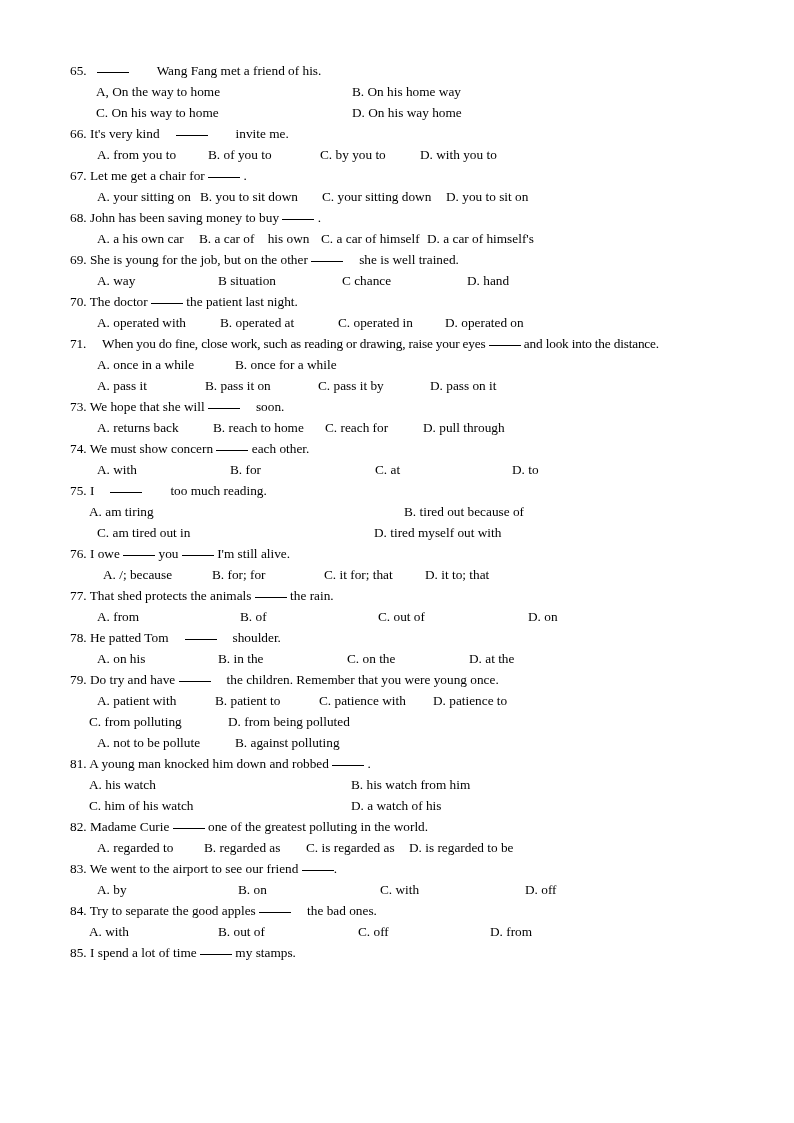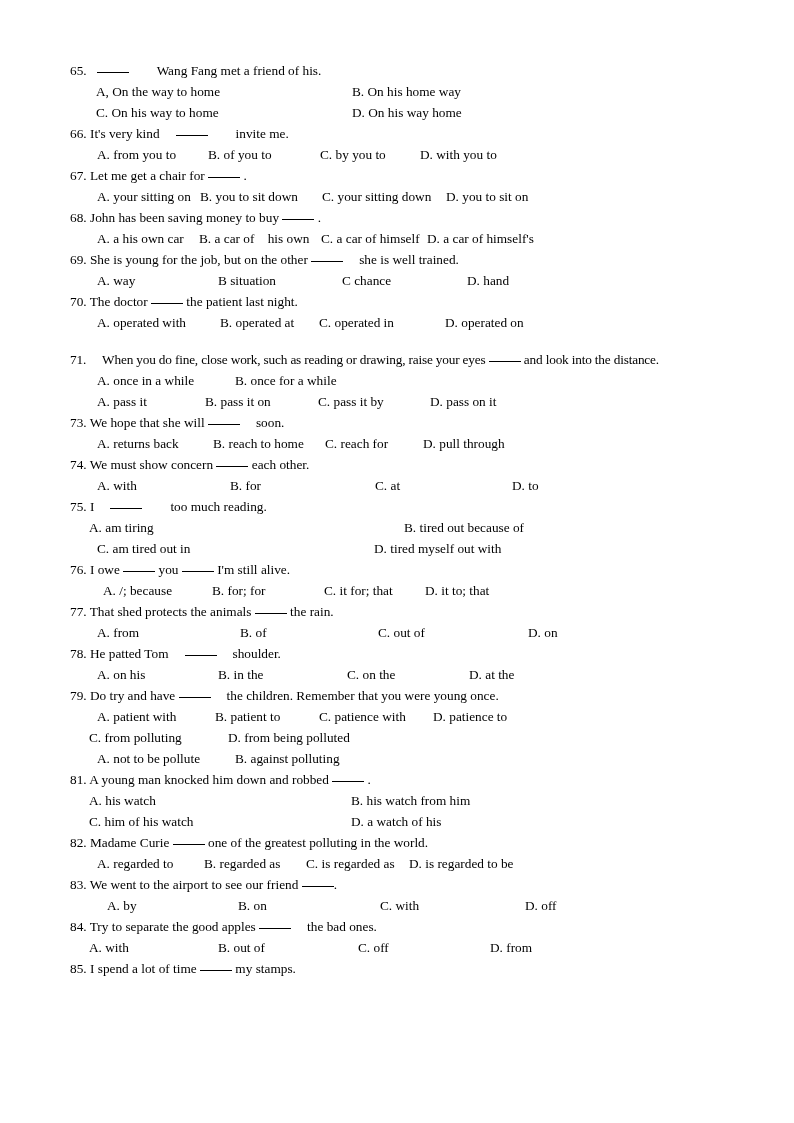--- a/index.html
+++ b/index.html
@@ -50,21 +50,20 @@
     border-bottom: 1px solid #000;
     vertical-align: 2px;
   }
   .b-md { width: 32px; }
   .sp2 { display:inline-block; width: 10px; }
   .sp3 { display:inline-block; width: 16px; }
   .sp5 { display:inline-block; width: 28px; }
   .narrow {
     font-stretch: semi-condensed;
     letter-spacing: -0.18px;
-    margin-top: 16px;
   }
 </style>
 </head>
 <body>
 
 <div class="page">
   <div class="content">
 
     <div class="line">
       <span class="stem"><span>65.</span><span class="sp2"></span><span class="blank b-md"></span><span class="sp5"></span><span>Wang Fang met a friend of his.</span></span>
@@ -117,21 +116,21 @@
       <span class="opt" style="left:272px">C chance</span>
       <span class="opt" style="left:397px">D. hand</span>
     </div>
 
     <div class="line">
       <span class="stem"><span>70.</span> <span>The doctor</span> <span class="blank b-md"></span> <span>the patient last night.</span></span>
     </div>
     <div class="line">
       <span class="opt" style="left:27px">A. operated with</span>
       <span class="opt" style="left:150px">B. operated at</span>
-      <span class="opt" style="left:249px">C. operated in</span>
+      <span class="opt" style="left:268px">C. operated in</span>
       <span class="opt" style="left:375px">D. operated on</span>
     </div>
 
     <div class="line narrow">
       <span class="stem"><span>71.</span><span class="sp3"></span><span>When you do fine, close work, such as reading or drawing, raise your eyes</span> <span class="blank b-md"></span> <span>and look into the distance.</span></span>
     </div>
     <div class="line">
       <span class="opt" style="left:27px">A. once in a while</span>
       <span class="opt" style="left:165px">B. once for a while</span>
     </div>
@@ -243,21 +242,21 @@
       <span class="opt" style="left:27px">A. regarded to</span>
       <span class="opt" style="left:134px">B. regarded as</span>
       <span class="opt" style="left:236px">C. is regarded as</span>
       <span class="opt" style="left:339px">D. is regarded to be</span>
     </div>
 
     <div class="line">
       <span class="stem"><span>83.</span> <span>We went to the airport to see our friend</span> <span class="blank b-md"></span><span>.</span></span>
     </div>
     <div class="line">
-      <span class="opt" style="left:37px">A. by</span>
+      <span class="opt" style="left:27px">A. by</span>
       <span class="opt" style="left:168px">B. on</span>
       <span class="opt" style="left:310px">C. with</span>
       <span class="opt" style="left:455px">D. off</span>
     </div>
 
     <div class="line">
       <span class="stem"><span>84.</span> <span>Try to separate the good apples</span> <span class="blank b-md"></span><span class="sp3"></span><span>the bad ones.</span></span>
     </div>
     <div class="line">
       <span class="opt" style="left:19px">A. with</span>

